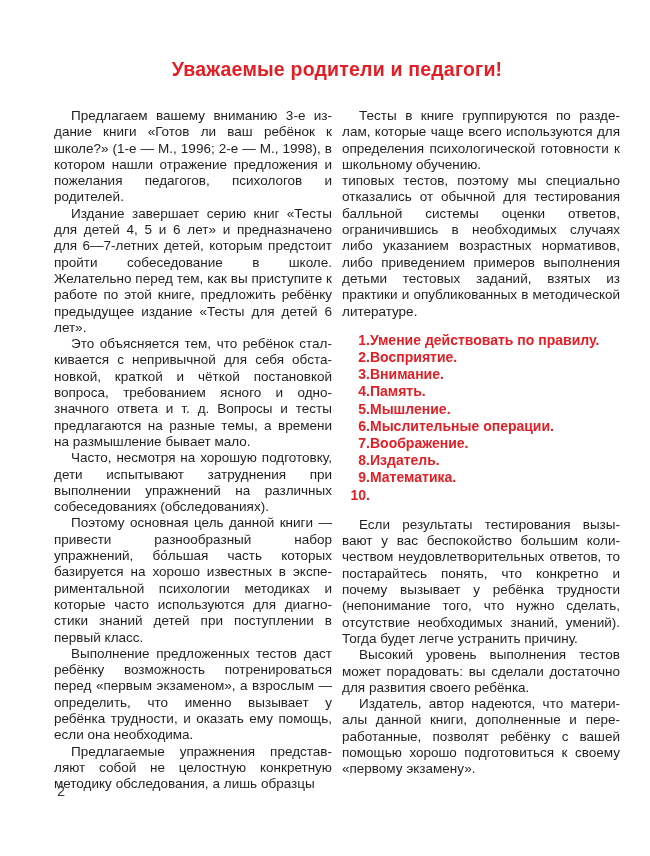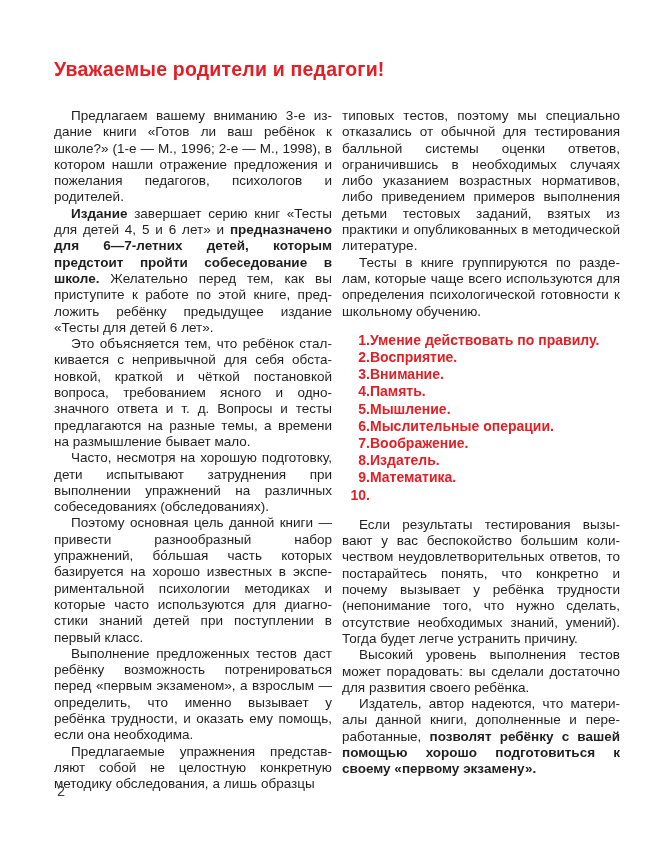--- a/index.html
+++ b/index.html
@@ -14,21 +14,21 @@
     background: #ffffff;
     font-family: "Liberation Sans", sans-serif;
     color: var(--text-color, #1f1f1f);
     overflow: hidden;
   }
   .page-title {
     margin: 0;
     padding-top: 58px;
     padding-left: 54px;
     width: 566px;
-    text-align: left;
+    text-align: center;
     font-size: 19.5px;
     font-weight: bold;
     letter-spacing: 0.2px;
     color: var(--accent-color, #e31e24);
   }
   .columns {
     display: flex;
     margin-top: 27px;
     margin-left: 54px;
     width: 566px;
@@ -40,21 +40,21 @@
     line-height: 16.3px;
   }
   .para {
     margin: 0;
     text-align: justify;
     hyphens: manual;
     -webkit-hyphens: manual;
     word-spacing: 0.1px;
   }
   .para.indent { text-indent: 17px; }
-  .b { font-weight: bold; }
+  .b { font-weight: normal; }
   .test-list {
     margin: 12px 0 13px 0;
     color: var(--accent-color, #e31e24);
     font-weight: bold;
     font-size: 14px;
   }
   .test-list-item {
     display: flex;
     line-height: 17.2px;
   }
@@ -83,22 +83,22 @@
     <div class="col" id="col-left">
         <p class="para indent"><span>Предлагаем вашему вниманию 3-е из­дание книги «Готов ли ваш ребёнок к школе?» (1-е — М., 1996; 2-е — М., 1998), в котором нашли отражение предложе­ния и пожелания педагогов, психологов и родителей.</span></p>
         <p class="para indent"><span class="b">Издание</span><span> завершает серию книг «Тесты для детей 4, 5 и 6 лет» и </span><span class="b">предназначено для 6—7-летних детей, которым предстоит пройти собеседование в школе.</span><span> Желательно перед тем, как вы приступите к работе по этой книге, пред­ложить ребёнку предыдущее издание «Тесты для детей 6 лет».</span></p>
         <p class="para indent"><span>Это объясняется тем, что ребёнок стал­кивается с непривычной для себя обста­новкой, краткой и чёткой постановкой вопроса, требованием ясного и одно­значного ответа и т. д. Вопросы и тесты предлагаются на разные темы, а вре­мени на размышление бывает мало.</span></p>
         <p class="para indent"><span>Часто, несмотря на хорошую подго­товку, дети испытывают затруднения при выполнении упражнений на различных собеседованиях (обследованиях).</span></p>
         <p class="para indent"><span>Поэтому основная цель данной книги — привести разнообразный на­бор упражнений, бо́льшая часть которых базируется на хорошо известных в экспе­риментальной психологии методиках и которые часто используются для диагно­стики знаний детей при поступлении в первый класс.</span></p>
         <p class="para indent"><span>Выполнение предложенных тестов даст ребёнку возможность потрениро­ваться перед «первым экзаменом», а взрослым — определить, что именно вы­зывает у ребёнка трудности, и оказать ему помощь, если она необходима.</span></p>
         <p class="para indent"><span>Предлагаемые упражнения представ­ляют собой не целостную конкретную методику обследования, а лишь образцы</span></p>
       </div>
     <div class="col" id="col-right">
+        <p class="para indent"><span>Тесты в книге группируются по разде­лам, которые чаще всего используются для определения психологической го­товности к школьному обучению.</span></p>
         <p class="para"><span>типовых тестов, поэтому мы специально отказались от обычной для тестирова­ния балльной системы оценки ответов, ограничившись в необходимых случаях либо указанием возрастных нормати­вов, либо приведением примеров вы­полнения детьми тестовых заданий, взя­тых из практики и опубликованных в ме­тодической литературе.</span></p>
-        <p class="para indent"><span>Тесты в книге группируются по разде­лам, которые чаще всего используются для определения психологической го­товности к школьному обучению.</span></p>
         <div class="test-list">
           <div class="test-list-item">
             <span class="num">1.</span>
             <span class="lab">Умение действовать по правилу.</span>
           </div>
           <div class="test-list-item">
             <span class="num">2.</span>
             <span class="lab">Восприятие.</span>
           </div>
           <div class="test-list-item">

